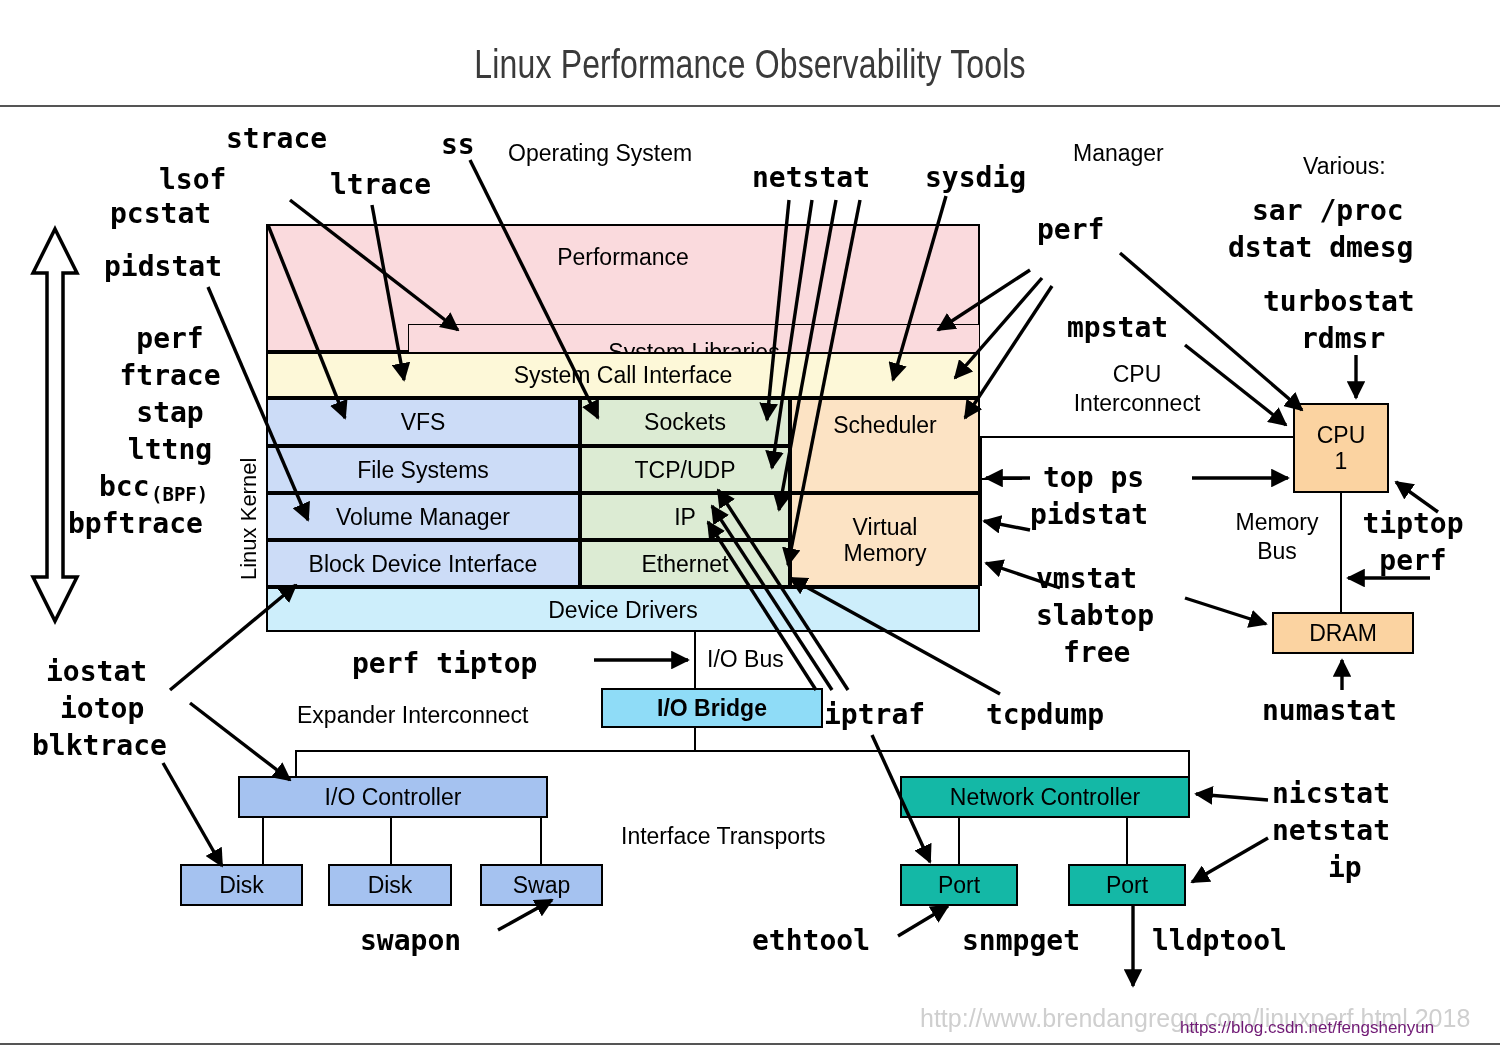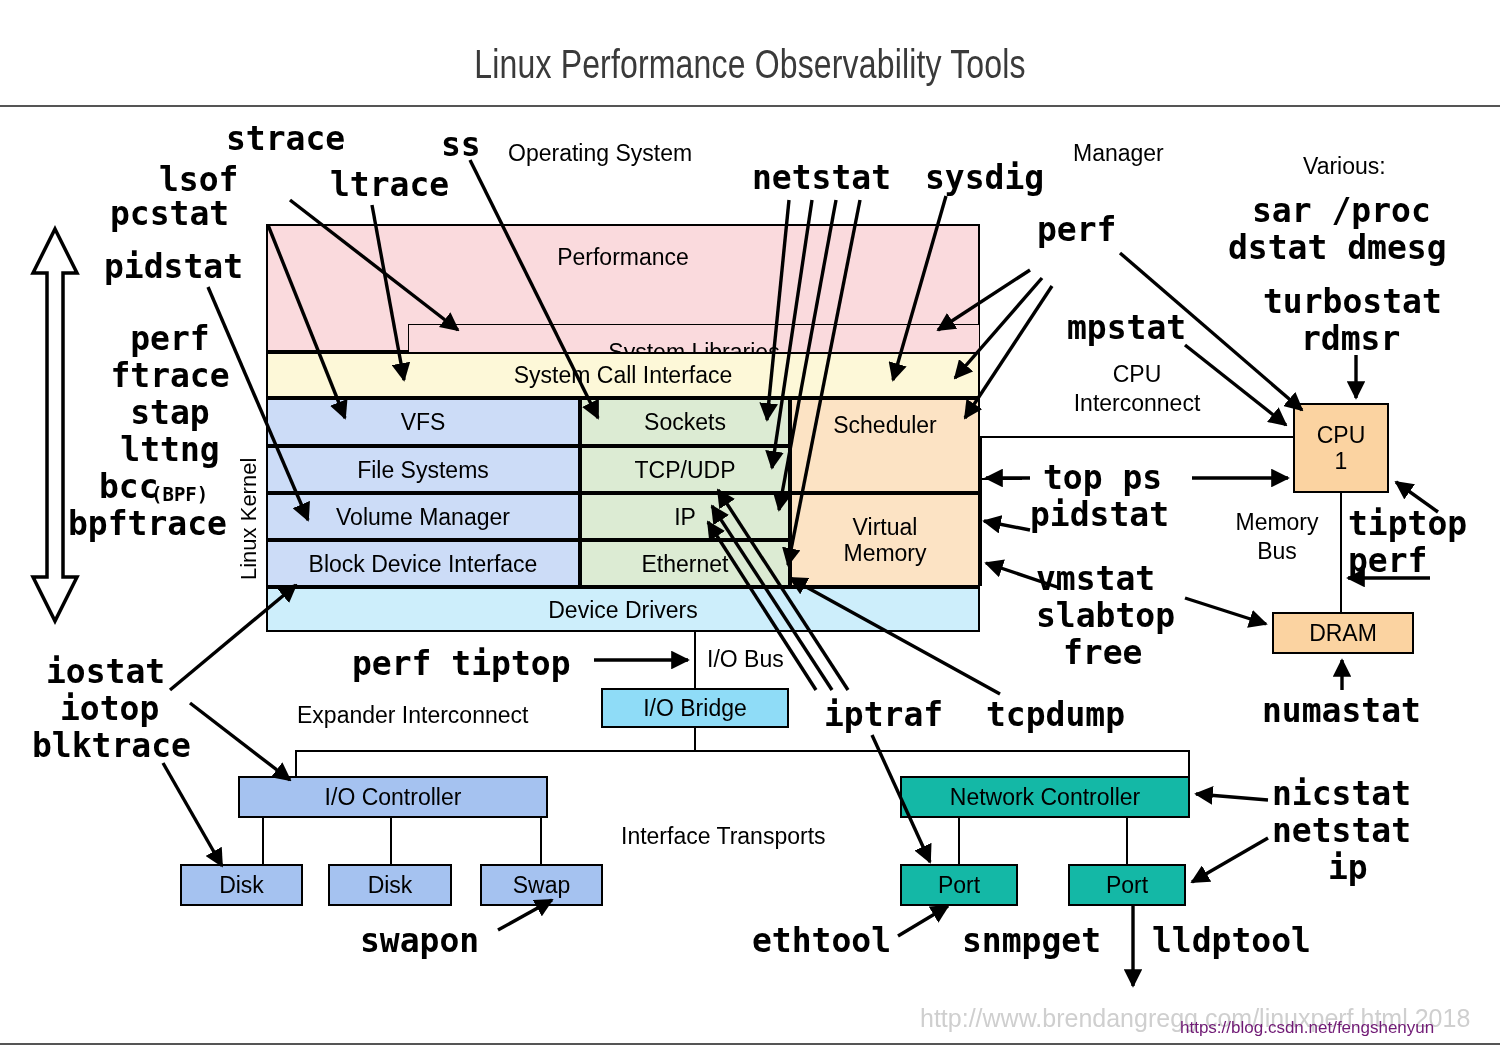--- a/index.html
+++ b/index.html
@@ -15,21 +15,21 @@
     font-family:"Liberation Sans", sans-serif;
     font-size:40px;font-weight:300;color:#3a3a3a;
     letter-spacing:.2px;transform:scaleX(.80);transform-origin:center top;
   }
   .rule-top{position:absolute;left:0;top:105px;width:1500px;height:2px;background:#555;}
   .rule-bot{position:absolute;left:0;top:1043px;width:1500px;height:2px;background:#555;}
 
   
   .mono{
     font-family:"DejaVu Sans Mono","Liberation Mono",monospace;
-    font-weight:700;font-size:33px;line-height:37px;color:#000;
+    font-weight:700;font-size:28px;line-height:37px;color:#000;
     white-space:pre;
   }
   .sans{
     font-family:"Liberation Sans", sans-serif;
     font-size:23px;line-height:29px;color:#000;white-space:pre;
   }
   .lbl{position:absolute;}
 
   
   .box{
@@ -137,21 +137,21 @@
   <div class="kernel-label" style="left:236px;top:580px;">Linux Kernel</div>
 
   <div class="box hworange" style="left:1293px;top:403px;width:96px;height:90px;white-space:pre;">
     <span>CPU
 1</span>
   </div>
   <div class="box hworange" style="left:1272px;top:612px;width:142px;height:42px;">
     <span>DRAM</span>
   </div>
 
-  <div class="box hwcyan" style="left:601px;top:688px;width:188px;height:40px;">
+  <div class="box hwcyan" style="left:601px;top:688px;width:222px;height:40px;font-weight:bold;">
     <span>I/O Bridge</span>
   </div>
 
   <div class="box hwblue" style="left:238px;top:776px;width:310px;height:42px;">
     <span>I/O Controller</span>
   </div>
   <div class="box hwblue" style="left:180px;top:864px;width:123px;height:42px;">
     <span>Disk</span>
   </div>
   <div class="box hwblue" style="left:328px;top:864px;width:124px;height:42px;">
@@ -305,21 +305,21 @@
   <div class="lbl mono" style="left:95px;top:320px;text-align:center;width:150px;">perf
 ftrace
 stap
 lttng</div>
   <div class="lbl mono" style="left:99px;top:468px;">bcc</div>
   <div class="lbl mono small" style="left:151px;top:476px;">(BPF)</div>
   <div class="lbl mono" style="left:68px;top:505px;">bpftrace</div>
 
   <div class="lbl mono" style="left:1043px;top:459px;">top ps</div>
   <div class="lbl mono" style="left:1030px;top:496px;">pidstat</div>
-  <div class="lbl mono" style="left:1348px;top:505px;width:130px;">tiptop
+  <div class="lbl mono" style="left:1348px;top:505px;text-align:center;width:130px;">tiptop
 perf</div>
   <div class="lbl mono" style="left:1036px;top:560px;">vmstat</div>
   <div class="lbl mono" style="left:1036px;top:597px;">slabtop</div>
   <div class="lbl mono" style="left:1063px;top:634px;">free</div>
   <div class="lbl mono" style="left:1262px;top:692px;">numastat</div>
 
   <div class="lbl mono" style="left:46px;top:653px;">iostat</div>
   <div class="lbl mono" style="left:60px;top:690px;">iotop</div>
   <div class="lbl mono" style="left:32px;top:727px;">blktrace</div>
   <div class="lbl mono" style="left:352px;top:645px;">perf tiptop</div>

